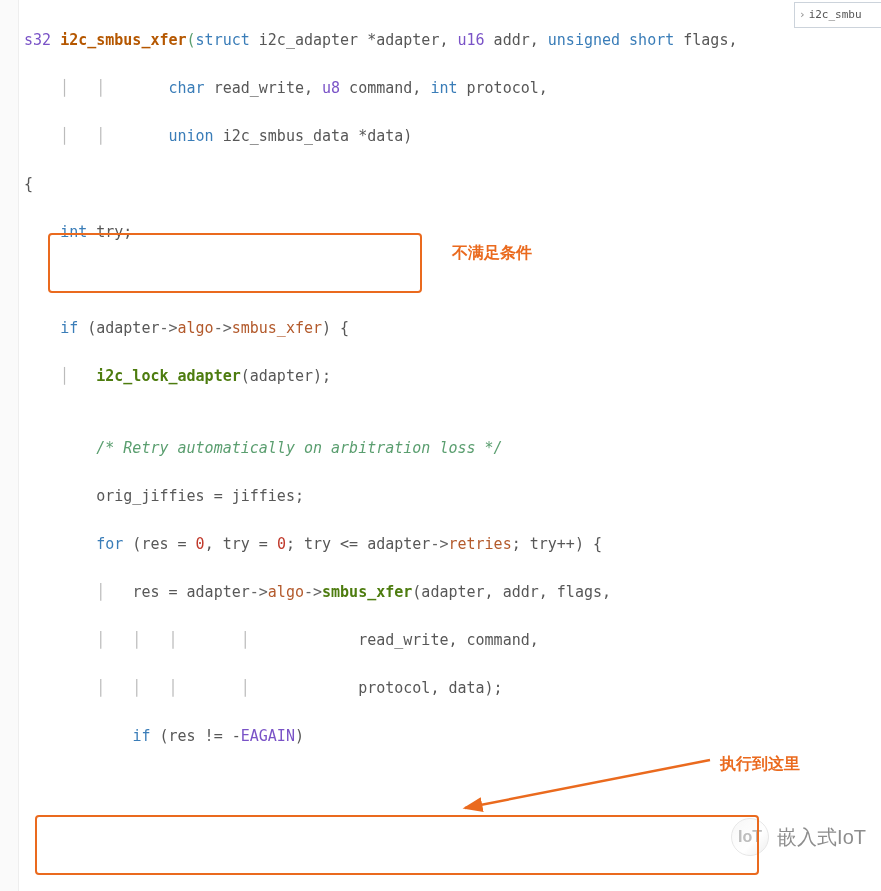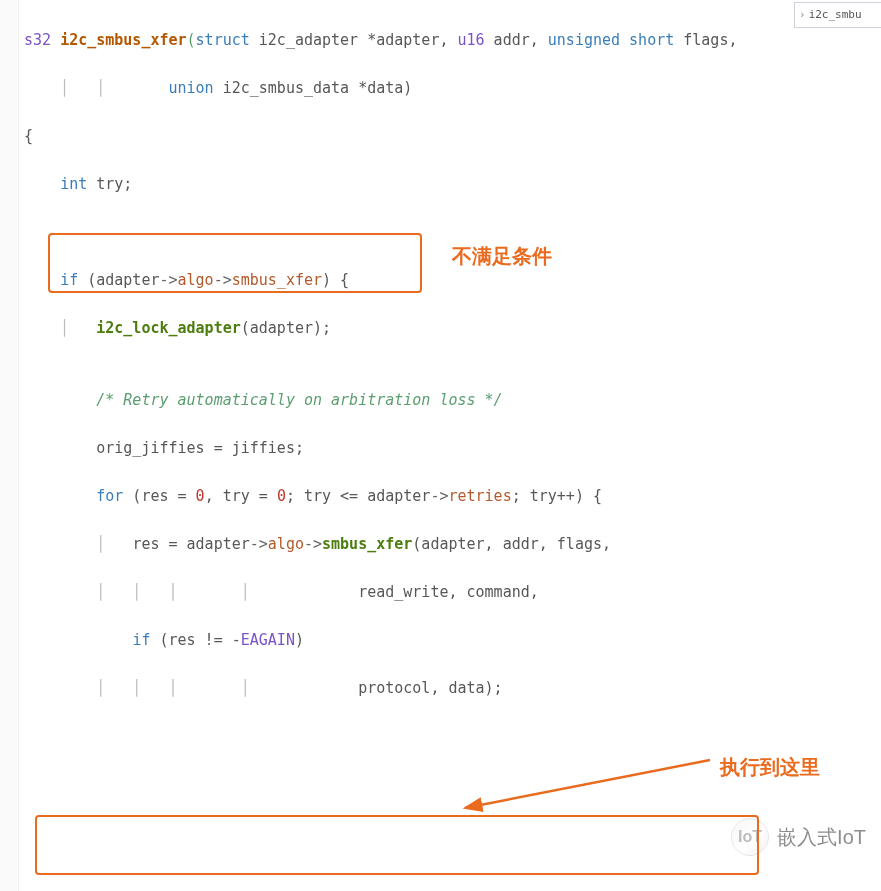--- a/index.html
+++ b/index.html
@@ -14,21 +14,21 @@
 .tk-const{color:#7a53c7}
 .tk-num{color:#c0392b}
 .tk-comment{color:#5a9e6f;font-style:italic}
 .tk-op{color:#666}
 .tk-paren{color:#5a9e6f}
 .tk-plain{color:#575757}
 .tk-ident{color:#575757}
 .guide{color:#bbb}
 
 .annotation-box{position:absolute;border:2.5px solid #ea6a1e;border-radius:4px;pointer-events:none;z-index:10}
-.annotation-label{position:absolute;color:#ea6a1e;font-weight:bold;font-family:"Microsoft YaHei","PingFang SC",sans-serif;font-size:20px;pointer-events:none;z-index:11}
+.annotation-label{position:absolute;color:#ea6a1e;font-weight:bold;font-family:"Microsoft YaHei","PingFang SC",sans-serif;font-size:16px;pointer-events:none;z-index:11}
 
 .breadcrumb{position:absolute;top:2px;right:0;width:78px;height:24px;background:#fff;border:1px solid #ccd3db;border-right:none;font-size:11px;color:#555;display:flex;align-items:center;padding:0 4px;z-index:20}
 .breadcrumb .chev{margin-right:3px;color:#888}
 
 .watermark{position:absolute;bottom:35px;right:15px;display:flex;align-items:center;font-family:"Microsoft YaHei","PingFang SC",sans-serif;color:#aaa;z-index:5;opacity:.97}
 .watermark .wm-icon{width:36px;height:36px;border-radius:50%;background:linear-gradient(135deg,#f7f7f7 0%,#fff 60%,#eee 100%);border:1px solid #e6e6e6;margin-right:8px;display:flex;align-items:center;justify-content:center;font-size:16px;font-weight:bold;color:#bbb}
 .watermark-text{font-size:20px;color:#8a8a8a}
 
 .arrow-svg{position:absolute;pointer-events:none;z-index:9}
 </style>
@@ -37,35 +37,36 @@
 
 <div class="hl-gutter"></div>
 
 <div class="breadcrumb">
   <span class="chev">›</span>
   <span>i2c_smbu</span>
 </div>
 
 <div class="code-area">
 <div class="line"><span class="tk-type">s32</span> <span class="tk-func-decl">i2c_smbus_xfer</span><span class="tk-paren">(</span><span class="tk-keyword">struct</span><span class="tk-ident"> i2c_adapter *adapter, </span><span class="tk-type">u16</span><span class="tk-ident"> addr, </span><span class="tk-keyword">unsigned</span><span> </span><span class="tk-keyword">short</span><span class="tk-ident"> flags,</span></div>
+<div class="line"><span class="guide">    │   │       </span><span class="tk-keyword">char</span><span class="tk-ident"> read_write, </span><span class="tk-type">u8</span><span class="tk-ident"> command, </span><span class="tk-keyword">int</span><span class="tk-ident"> protocol,</span></div>
 <div class="line"><span class="guide">    │   │       </span><span class="tk-keyword">union</span><span class="tk-ident"> i2c_smbus_data *data)</span></div>
 <div class="line"><span class="tk-plain">{</span></div>
 <div class="line"><span class="guide">    </span><span class="tk-keyword">int</span><span class="tk-ident"> try;</span></div>
 <div class="line"><span></span></div>
 <div class="line"><span></span></div>
 <div class="line"><span class="guide">    </span><span class="tk-keyword">if</span><span class="tk-ident"> (adapter</span><span class="tk-op">-&gt;</span><span class="tk-field">algo</span><span class="tk-op">-&gt;</span><span class="tk-field">smbus_xfer</span><span class="tk-ident">) {</span></div>
 <div class="line"><span class="guide">    │   </span><span class="tk-func-bold">i2c_lock_adapter</span><span class="tk-ident">(adapter);</span></div>
 <div class="line"><span></span></div>
 <div class="line"><span class="guide">        </span><span class="tk-comment">/* Retry automatically on arbitration loss */</span></div>
 <div class="line"><span class="guide">        </span><span class="tk-ident">orig_jiffies = jiffies;</span></div>
 <div class="line"><span class="guide">        </span><span class="tk-keyword">for</span><span class="tk-ident"> (res = </span><span class="tk-num">0</span><span class="tk-ident">, try = </span><span class="tk-num">0</span><span class="tk-ident">; try &lt;= adapter</span><span class="tk-op">-&gt;</span><span class="tk-field">retries</span><span class="tk-ident">; try++) {</span></div>
 <div class="line"><span class="guide">        │   </span><span class="tk-ident">res = adapter</span><span class="tk-op">-&gt;</span><span class="tk-field">algo</span><span class="tk-op">-&gt;</span><span class="tk-func-bold">smbus_xfer</span><span class="tk-ident">(adapter, addr, flags,</span></div>
 <div class="line"><span class="guide">        │   │   │       │            </span><span class="tk-ident">read_write, command,</span></div>
+<div class="line"><span class="guide">        │   │   │       │            </span><span class="tk-ident">protocol, data);</span></div>
 <div class="line"><span class="guide">            </span><span class="tk-keyword">if</span><span class="tk-ident"> (res != -</span><span class="tk-const">EAGAIN</span><span class="tk-ident">)</span></div>
-<div class="line"><span class="guide">        │   │   │       │            </span><span class="tk-ident">protocol, data);</span></div>
 
 
 
 
 
 
 <div class="line"><span></span></div>
 
 
 

